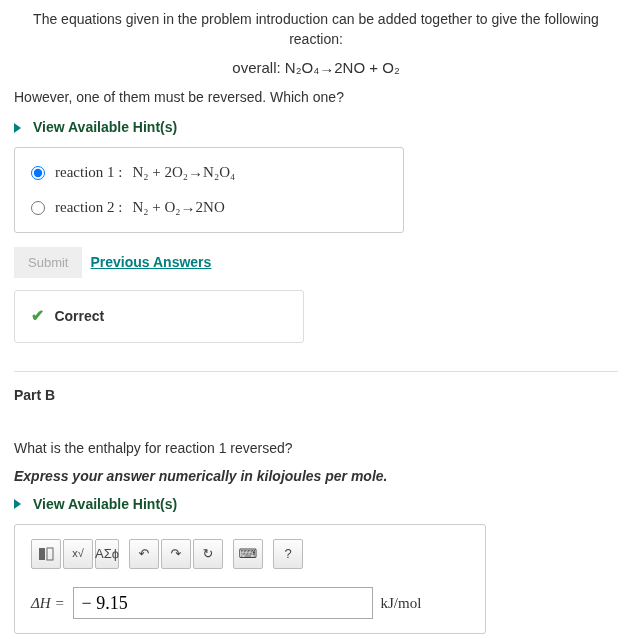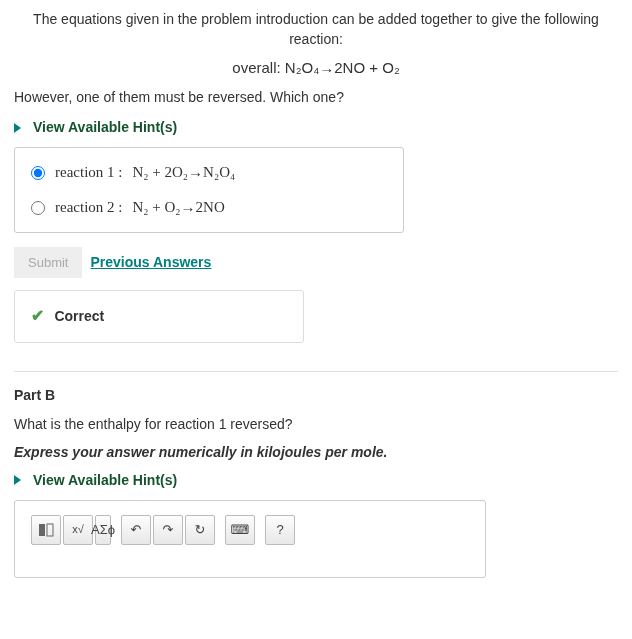--- a/index.html
+++ b/index.html
@@ -13,28 +13,28 @@
   .choice-row { display: flex; align-items: center; gap: 10px; font-family: 'Times New Roman', serif; font-size: 15px; }
   .choice-row + .choice-row { margin-top: 14px; }
   .choice-row input[type=radio] { width: 14px; height: 14px; }
   .action-row { display: flex; align-items: center; gap: 8px; margin-bottom: 12px; }
   .submit-btn { background: #eee; color: #aaa; border: none; padding: 8px 14px; cursor: default; font-size: 13px; }
   .prev-link { color: #008080; font-weight: bold; text-decoration: underline; cursor: pointer; font-size: 14px; }
   .feedback-box { border: 1px solid #ddd; border-radius: 3px; padding: 14px 16px; width: 290px; display: flex; align-items: center; gap: 10px; margin-bottom: 28px; }
   .check { color: #4a9d4a; font-size: 16px; font-weight: bold; }
   .feedback-text { font-weight: bold; }
   .part-b-wrap { border-top: 1px solid #ddd; padding-top: 14px; }
-  .part-title { font-weight: bold; margin-bottom: 10px; }
+  .part-title { font-weight: bold; margin-bottom: 34px; }
   .question2 { margin-bottom: 8px; }
   .rxn-rev { font-family: 'Times New Roman', serif; font-size: 15px; margin-bottom: 8px; }
   .express { font-weight: bold; margin-bottom: 8px; font-style: italic; }
   .answer-shell { border: 1px solid #ccc; border-radius: 3px; padding: 14px 16px; width: 472px; }
   .toolbar { display: flex; align-items: center; gap: 2px; margin-bottom: 18px; }
   .tbtn { border: 1px solid #bbb; background: linear-gradient(#fdfdfd,#e8e8e8); width: 30px; height: 30px; display: flex; align-items: center; justify-content: center; border-radius: 2px; cursor: pointer; font-size: 13px; color: #444; }
-  .tbtn.double { width: 16px; }
+  .tbtn.double { width: 24px; }
   .tbtn svg { width: 16px; height: 16px; }
   .tb-spacer { width: 6px; }
   .answer-line { display: flex; align-items: center; gap: 8px; }
   .dh { font-family: 'Times New Roman', serif; font-style: italic; font-size: 15px; }
   .ans-input { border: 1px solid #aaa; padding: 4px 8px; width: 300px; height: 32px; font-family: 'Times New Roman', serif; font-size: 18px; }
   .unit { font-family: 'Times New Roman', serif; font-size: 15px; }
 </style>
 </head>
 <body>
 
@@ -111,14 +111,19 @@
       </div>
       <div class="tb-spacer"></div>
       <div class="tbtn">
         <span>⌨</span>
       </div>
       <div class="tb-spacer"></div>
       <div class="tbtn">
         <span>?</span>
       </div>
     </div>
+    <div class="answer-line">
+      <span class="dh">ΔH =</span>
+      <input class="ans-input" value="− 9.15" style="">
+      <span class="unit">kJ/mol</span>
+    </div>
   </div>
 </div>
 
 </body></html>

